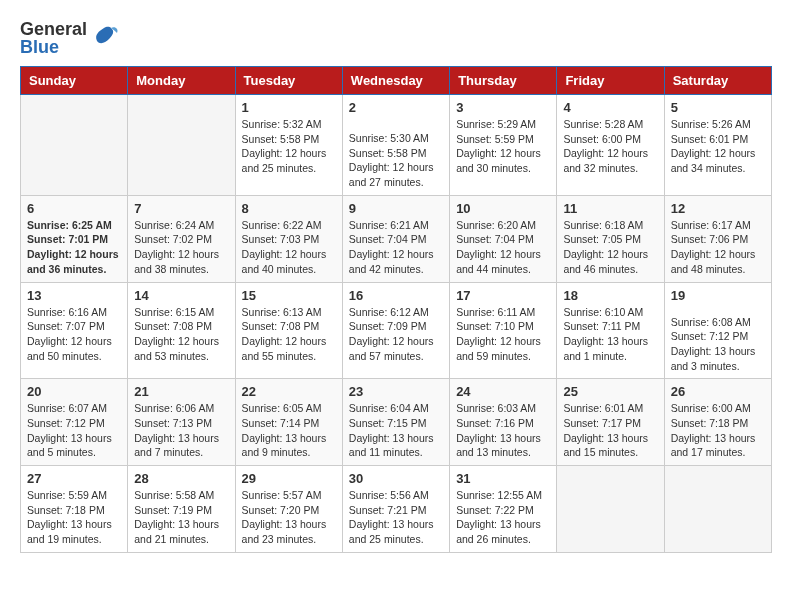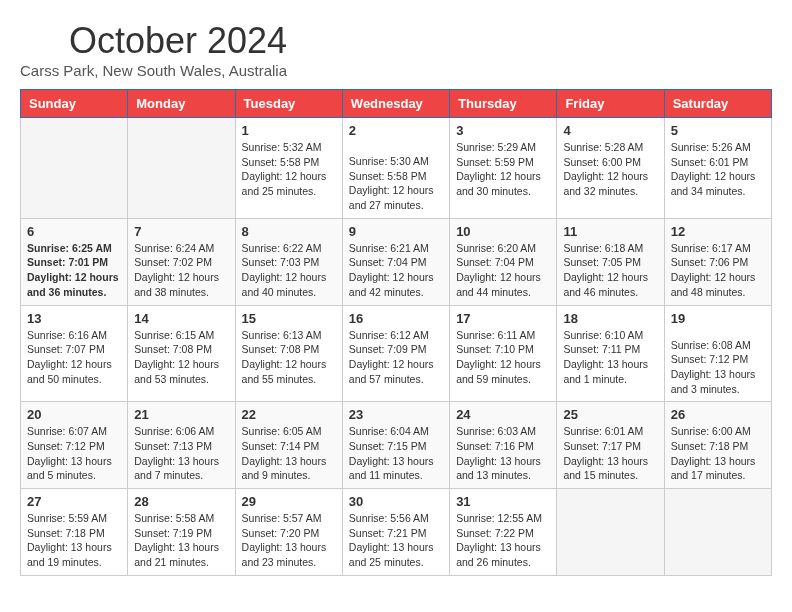--- a/index.html
+++ b/index.html
@@ -51,21 +51,21 @@
     .subtitle {
       font-size: 15px;
       color: #555;
     }
     table {
       width: 100%;
       border-collapse: collapse;
       table-layout: fixed;
     }
     th {
-      background-color: #ef4444;
+      background-color: #b91c1c;
       color: white;
       text-align: left;
       padding: 6px 8px;
       font-size: 13px;
       font-weight: bold;
       border: 1px solid #2a6db5;
     }
     td {
       border: 1px solid #ccc;
       vertical-align: top;
@@ -91,23 +91,29 @@
       color: #333;
     }
     tr:nth-child(even) td:not(.empty) {
       background: #f9f9f9;
     }
   </style>
 </head>
 <body>
 
 <div class="header">
-  <div class="title-section">
-    <div class="month-title">October 2024</div>
-    <div class="subtitle">Carss Park, New South Wales, Australia</div>
+  <div class="logo">
+    <div class="logo-text">
+      <span class="logo-general">General</span>
+      <span class="logo-blue">Blue</span>
+    </div>
+    <svg class="logo-bird" viewBox="0 0 30 30">
+      <path d="M15 5 C10 8, 5 12, 8 18 C11 22, 16 20, 20 16 C24 12, 26 8, 22 5 C20 3, 17 4, 15 5Z" fill="#2a6db5"></path>
+      <path d="M22 5 C26 3, 30 6, 28 10 C26 8, 24 6, 22 5Z" fill="#5a9fd4"></path>
+    </svg>
   </div>
 </div>
 
 <table>
   <thead>
     <tr>
     <th>Sunday</th>
         <th>Monday</th>
         <th>Tuesday</th>
         <th>Wednesday</th>

